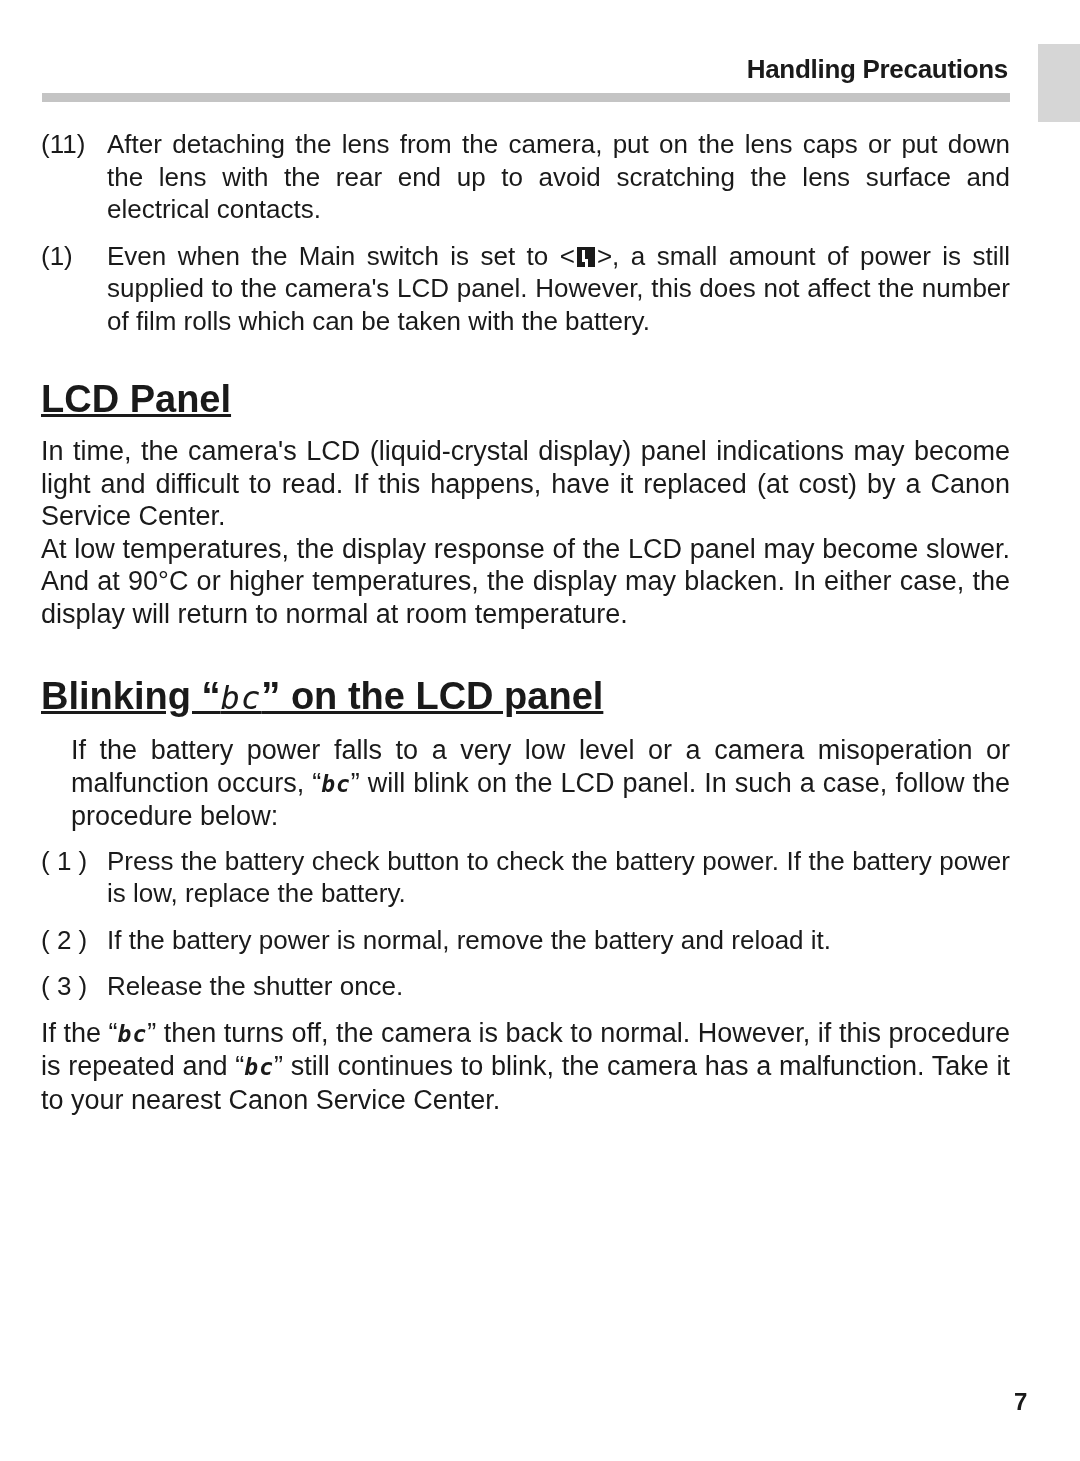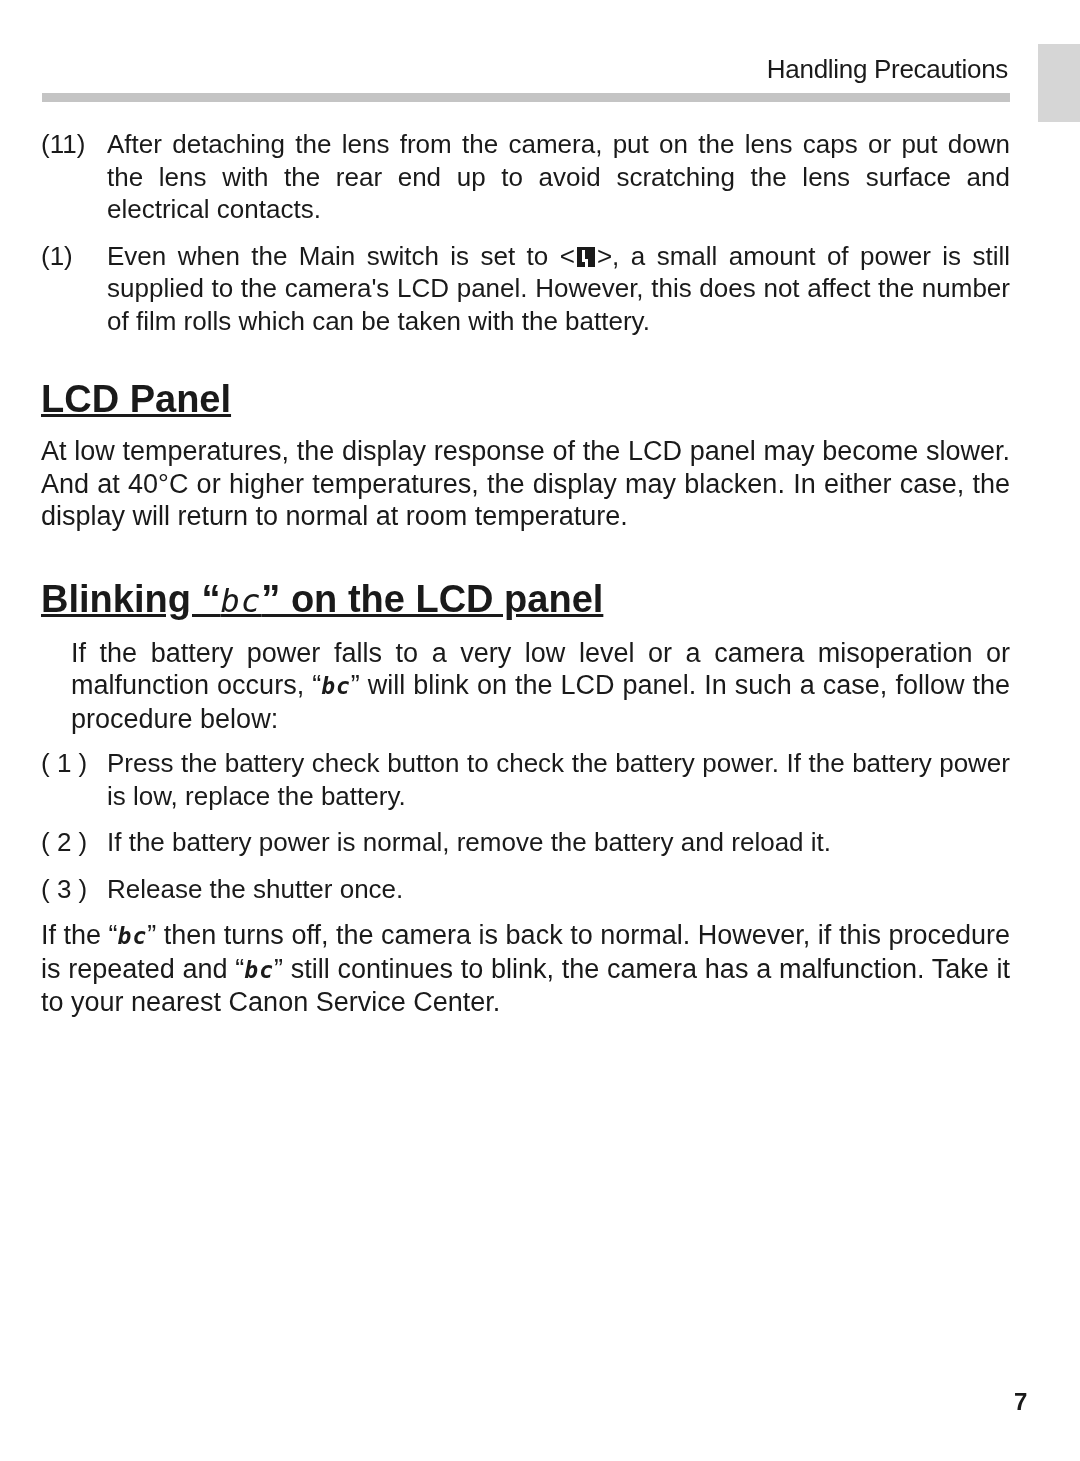--- a/index.html
+++ b/index.html
@@ -1,21 +1,21 @@
 <!DOCTYPE html>
 <html><head>
 <meta charset="utf-8">
 <style>
   html, body { margin: 0; padding: 0; }
   body {
     width: 1080px; height: 1461px; background: #ffffff; position: relative; overflow: hidden;
     font-family: "Liberation Sans", sans-serif; color: #1a1a1a;
   }
   .side-tab { position: absolute; left: 1038px; top: 44px; width: 42px; height: 78px; background: #d6d6d6; }
-  .header-title { position: absolute; right: 72px; top: 54px; font-size: 26px; font-weight: normal; letter-spacing: -0.3px; }
+  .header-title { position: absolute; right: 72px; top: 54px; font-size: 26px; font-weight: bold; letter-spacing: -0.3px; }
   .header-rule { position: absolute; left: 42px; top: 93px; width: 968px; height: 9px; background: #c4c4c4; }
   .content { position: absolute; left: 41px; top: 128px; width: 969px; }
   .item { display: flex; font-size: 26px; line-height: 32.5px; margin-bottom: 14px; }
   .num { width: 66px; flex: none; }
   .item .txt { flex: 1; text-align: justify; }
   .h2 { font-size: 38px; font-weight: bold; margin: 12px 0 14px 0; line-height: 44px; text-decoration: underline; }
   .para { font-size: 27px; line-height: 32.5px; text-align: justify; margin: 0; }
   .lcd { font-family: "DejaVu Sans Mono", monospace; font-style: italic; font-weight: bold; font-size: 0.85em; letter-spacing: 1px; }
   .h2 .lcd { font-weight: normal; }
   .page-num { position: absolute; left: 1014px; top: 1388px; font-size: 24px; font-weight: bold; }
@@ -33,21 +33,22 @@
   <div class="item">
     <span class="num">(11)</span>
     <span class="txt">After detaching the lens from the camera, put on the lens caps or put down the lens with the rear end up to avoid scratching the lens surface and electrical contacts.</span>
   </div>
   <div class="item">
     <span class="num">(1)</span>
     <span class="txt"><span>Even when the Main switch is set to &lt;</span><span class="lockbox"></span><span>&gt;, a small amount of power is still supplied to the camera's LCD panel. However, this does not affect the number of film rolls which can be taken with the battery.</span></span>
   </div>
 
   <div class="h2" style="margin-top:40px;">LCD Panel</div>
-  <p class="para">At low temperatures, the display response of the LCD panel may become slower. And at 40°C or higher temperatures, the display may blacken. In either case, the display will return to normal at room temperature.</p>
+  <p class="para">In time, the camera's LCD (liquid-crystal display) panel indications may become light and difficult to read. If this happens, have it replaced (at cost) by a Canon Service Center.</p>
+  <p class="para">At low temperatures, the display response of the LCD panel may become slower. And at 90°C or higher temperatures, the display may blacken. In either case, the display will return to normal at room temperature.</p>
 
   <div class="h2" style="margin-top:44px;">
     <span>Blinking “</span><span class="lcd">bc</span><span>” on the LCD panel</span>
   </div>
   <p class="para" style="margin-bottom:12px;margin-left:30px;">
     <span>If the battery power falls to a very low level or a camera misoperation or malfunction occurs, “</span><span class="lcd">bc</span><span>” will blink on the LCD panel. In such a case, follow the procedure below:</span>
   </p>
   <div class="item">
     <span class="num">( 1 )</span>
     <span class="txt">Press the battery check button to check the battery power. If the battery power is low, replace the battery.</span>

